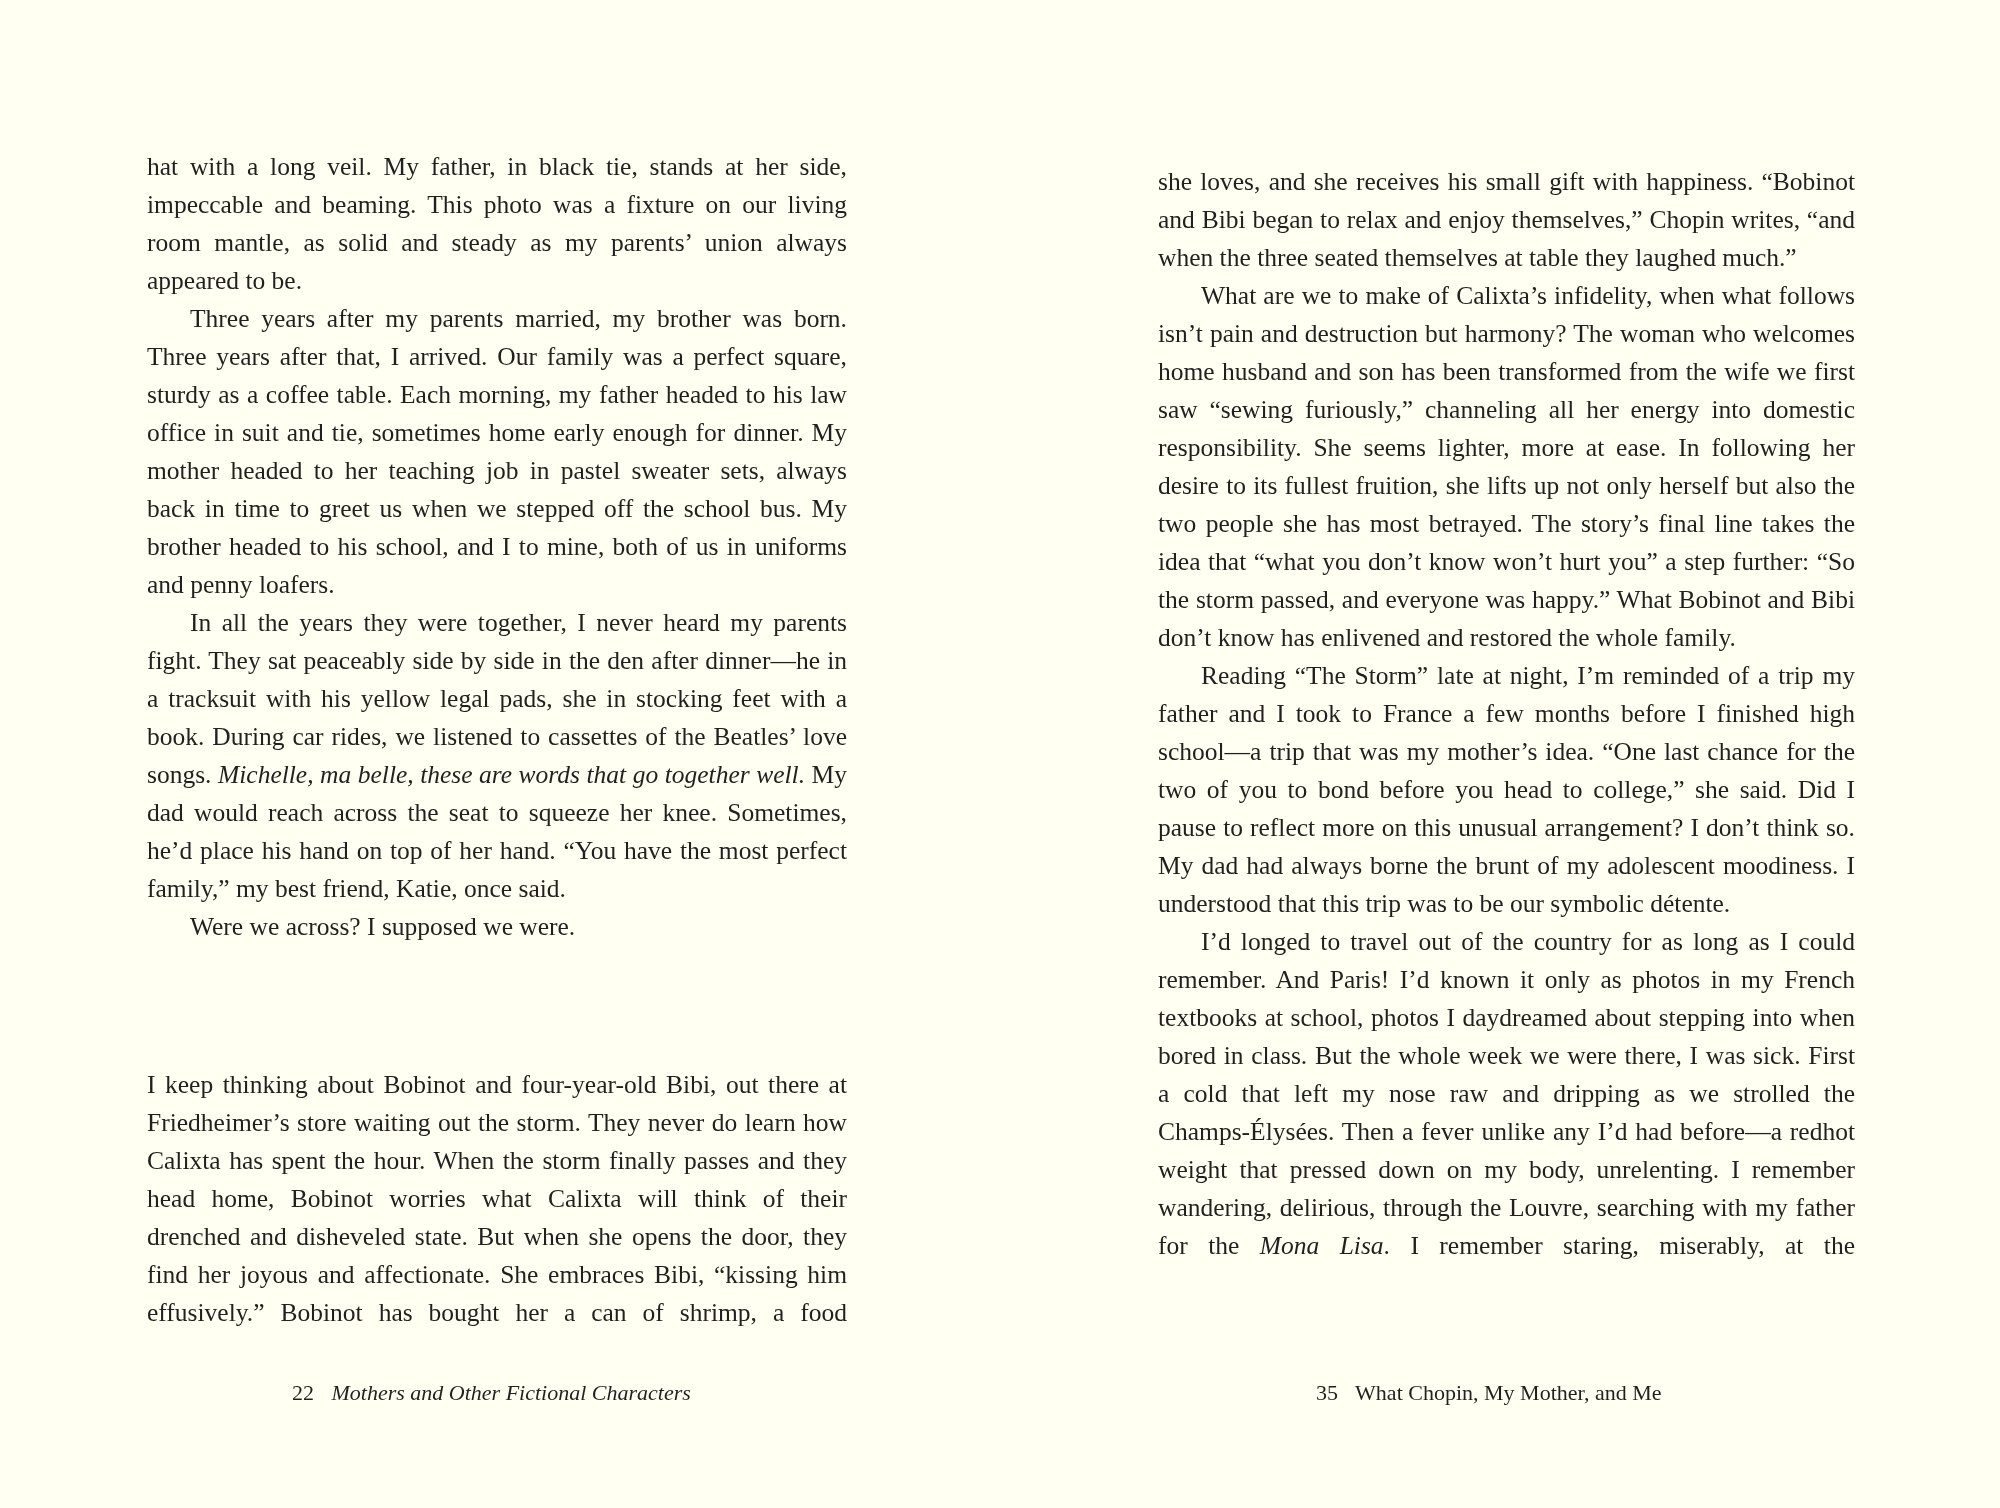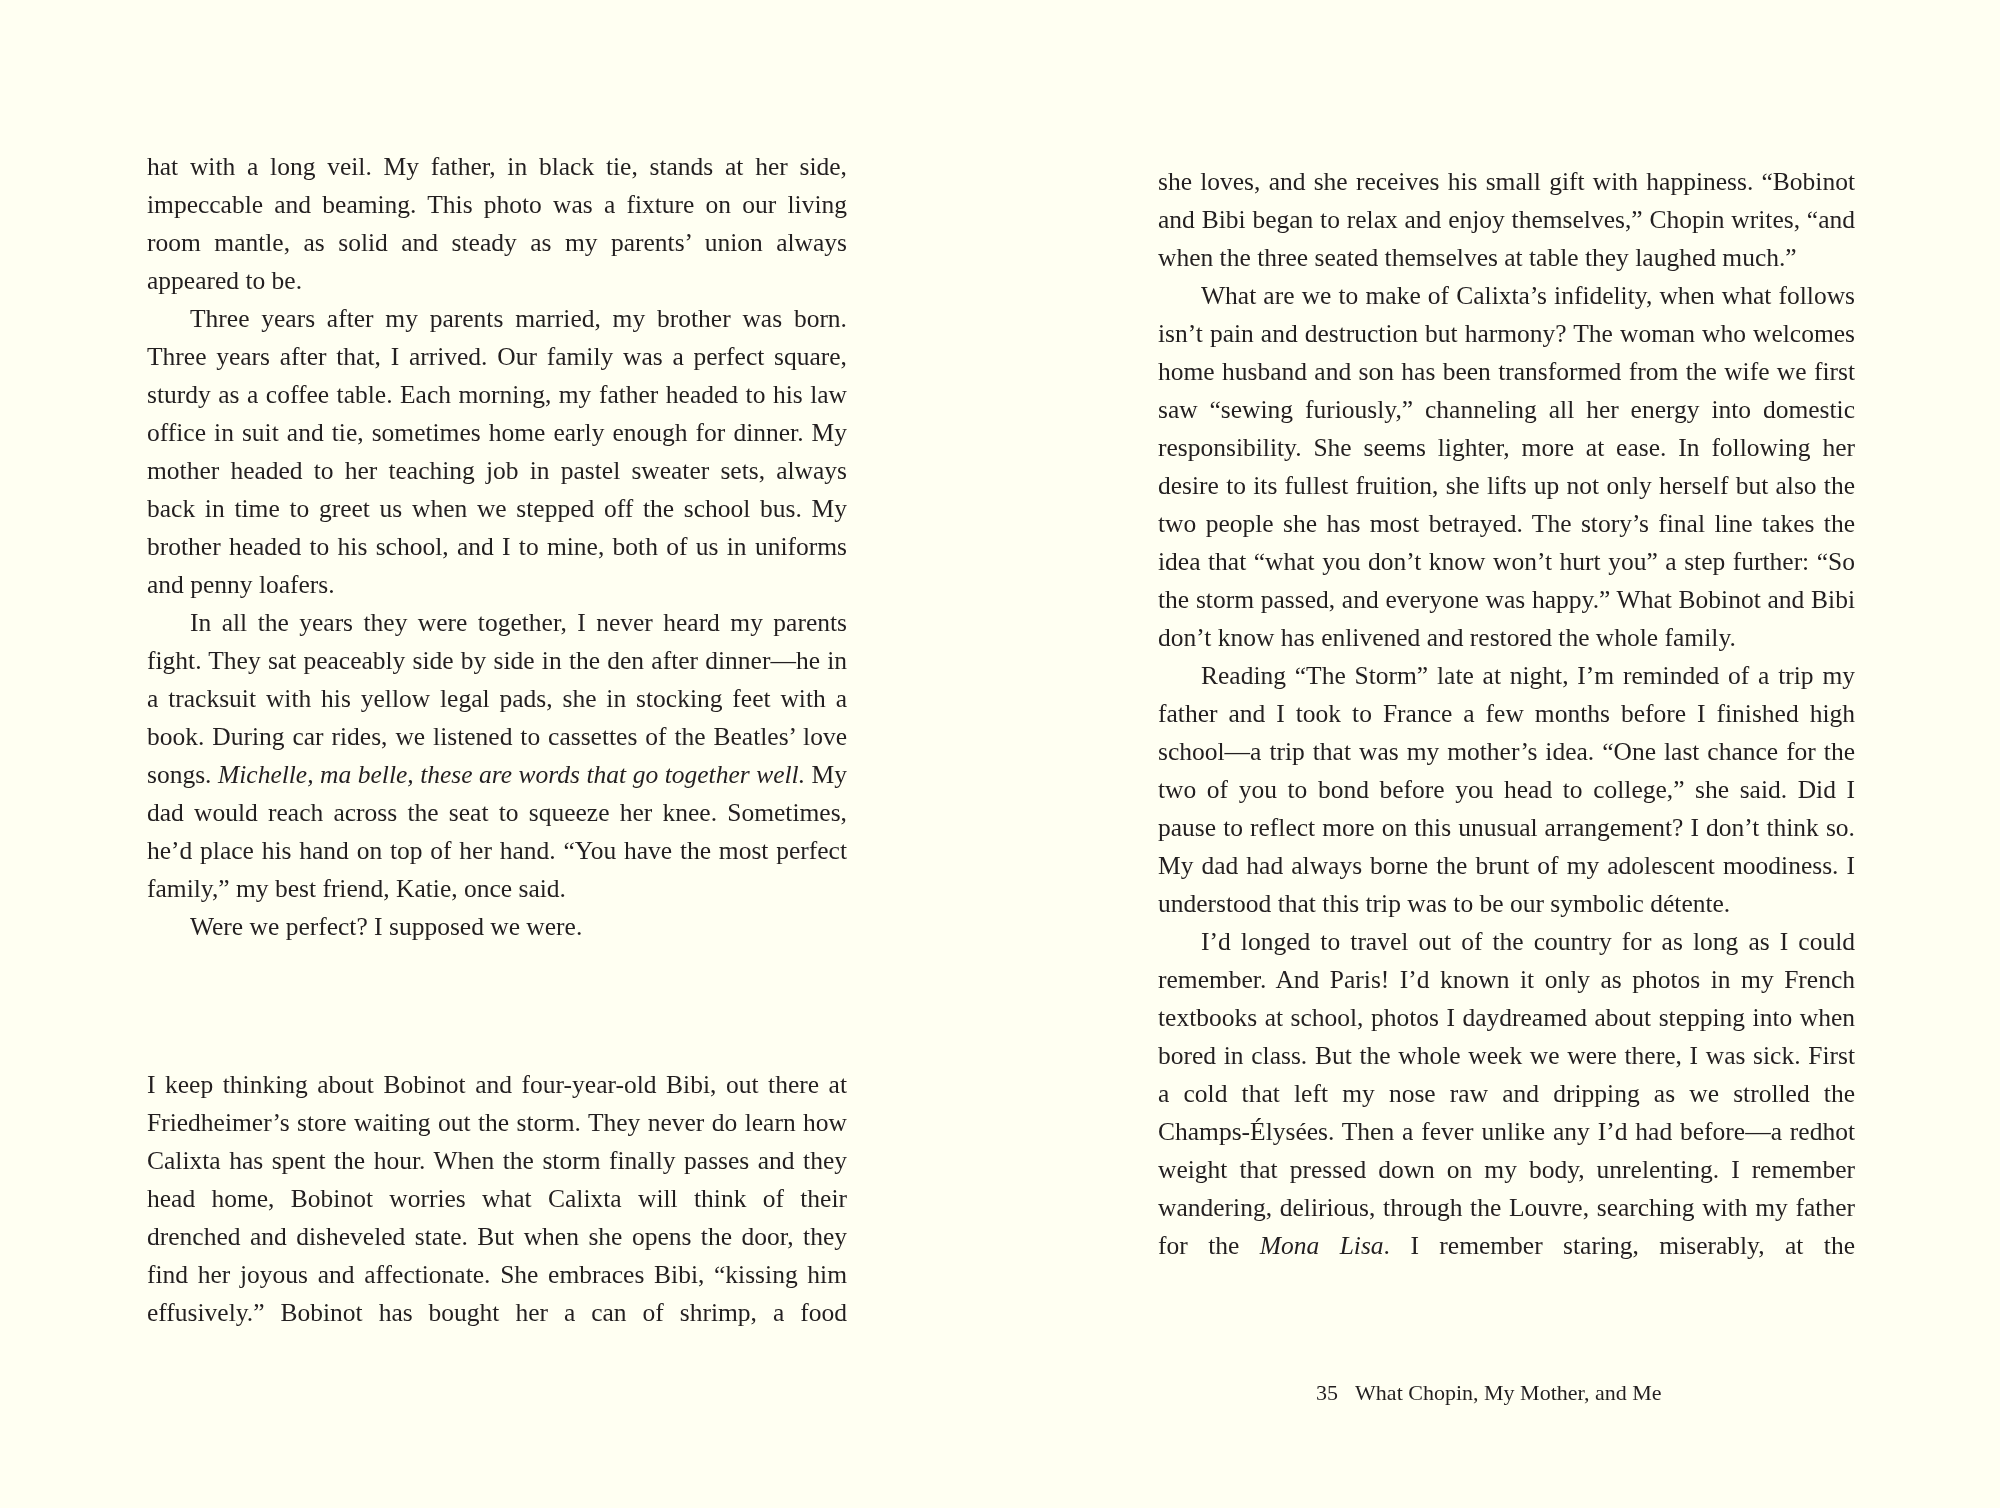--- a/index.html
+++ b/index.html
@@ -54,22 +54,26 @@
   .foot-title-italic { font-style: italic; }
 </style>
 </head>
 <body>
 
 <div class="page page-left">
   <div class="text-block">
     <p><span>hat with a long veil. My father, in black tie, stands at her side, impeccable and beaming. This photo was a fixture on our living room mantle, as solid and steady as my parents’ union always appeared to be.</span></p>
     <p class="indent"><span>Three years after my parents married, my brother was born. Three years after that, I arrived. Our family was a perfect square, sturdy as a coffee table. Each morning, my father headed to his law office in suit and tie, sometimes home early enough for din­ner. My mother headed to her teaching job in pastel sweater sets, always back in time to greet us when we stepped off the school bus. My brother headed to his school, and I to mine, both of us in uniforms and penny loafers.</span></p>
     <p class="indent"><span>In all the years they were together, I never heard my parents fight. They sat peaceably side by side in the den after dinner—he in a tracksuit with his yellow legal pads, she in stocking feet with a book. During car rides, we listened to cassettes of the Beatles’ love songs. </span><em>Michelle, ma belle, these are words that go together well.</em><span> My dad would reach across the seat to squeeze her knee. Sometimes, he’d place his hand on top of her hand. “You have the most perfect family,” my best friend, Katie, once said.</span></p>
-    <p class="indent"><span>Were we perfect? I supposed we were.</span></p>
+    <p class="indent"><span>Were we across? I supposed we were.</span></p>
     <p class="section-start last-line-justified"><span>I keep thinking about Bobinot and four-year-old Bibi, out there at Friedheimer’s store waiting out the storm. They never do learn how Calixta has spent the hour. When the storm finally passes and they head home, Bobinot worries what Calixta will think of their drenched and disheveled state. But when she opens the door, they find her joyous and affectionate. She embraces Bibi, “kissing him effusively.” Bobinot has bought her a can of shrimp, a food</span></p>
+  </div>
+  <div class="running-foot">
+    <span class="folio">22</span>
+    <span class="foot-title-italic">Mothers and Other Fictional Characters</span>
   </div>
 </div>
 
 <div class="page page-right">
   <div class="text-block">
     <p><span>she loves, and she receives his small gift with happiness. “Bobinot and Bibi began to relax and enjoy themselves,” Chopin writes, “and when the three seated themselves at table they laughed much.”</span></p>
     <p class="indent"><span>What are we to make of Calixta’s infidelity, when what fol­lows isn’t pain and destruction but harmony? The woman who welcomes home husband and son has been transformed from the wife we first saw “sewing furiously,” channeling all her energy into domestic responsibility. She seems lighter, more at ease. In following her desire to its fullest fruition, she lifts up not only herself but also the two people she has most betrayed. The sto­ry’s final line takes the idea that “what you don’t know won’t hurt you” a step further: “So the storm passed, and everyone was happy.” What Bobinot and Bibi don’t know has enlivened and restored the whole family.</span></p>
     <p class="indent"><span>Reading “The Storm” late at night, I’m reminded of a trip my father and I took to France a few months before I finished high school—a trip that was my mother’s idea. “One last chance for the two of you to bond before you head to college,” she said. Did I pause to reflect more on this unusual arrangement? I don’t think so. My dad had always borne the brunt of my adolescent mood­iness. I understood that this trip was to be our symbolic détente.</span></p>
     <p class="indent last-line-justified"><span>I’d longed to travel out of the country for as long as I could remember. And Paris! I’d known it only as photos in my French textbooks at school, photos I daydreamed about stepping into when bored in class. But the whole week we were there, I was sick. First a cold that left my nose raw and dripping as we strolled the Champs-Élysées. Then a fever unlike any I’d had before—a red­hot weight that pressed down on my body, unrelenting. I remem­ber wandering, delirious, through the Louvre, searching with my father for the </span><em>Mona Lisa</em><span>. I remember staring, miserably, at the</span></p>
   </div>

